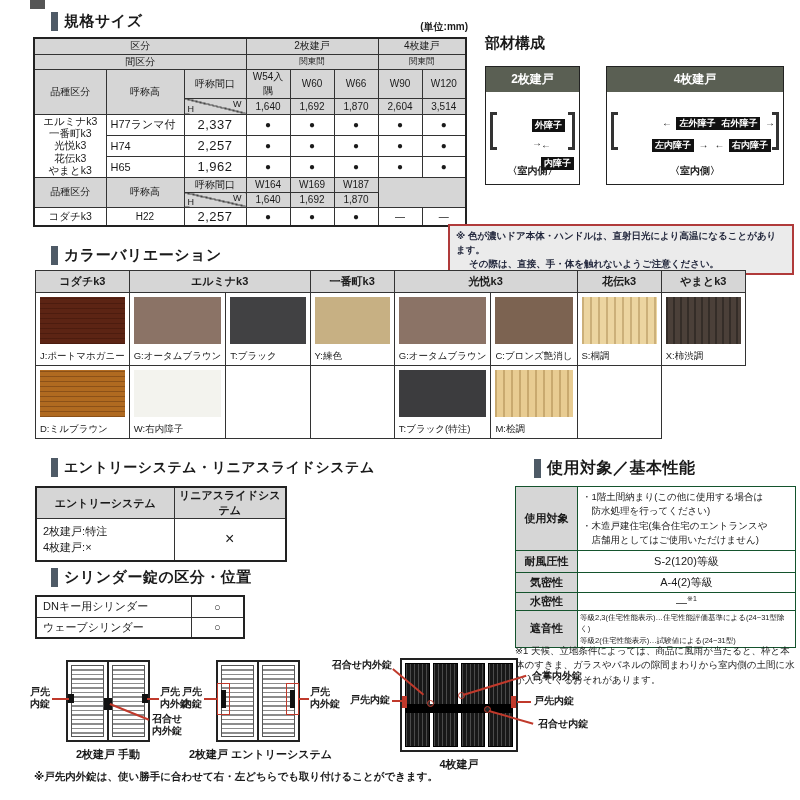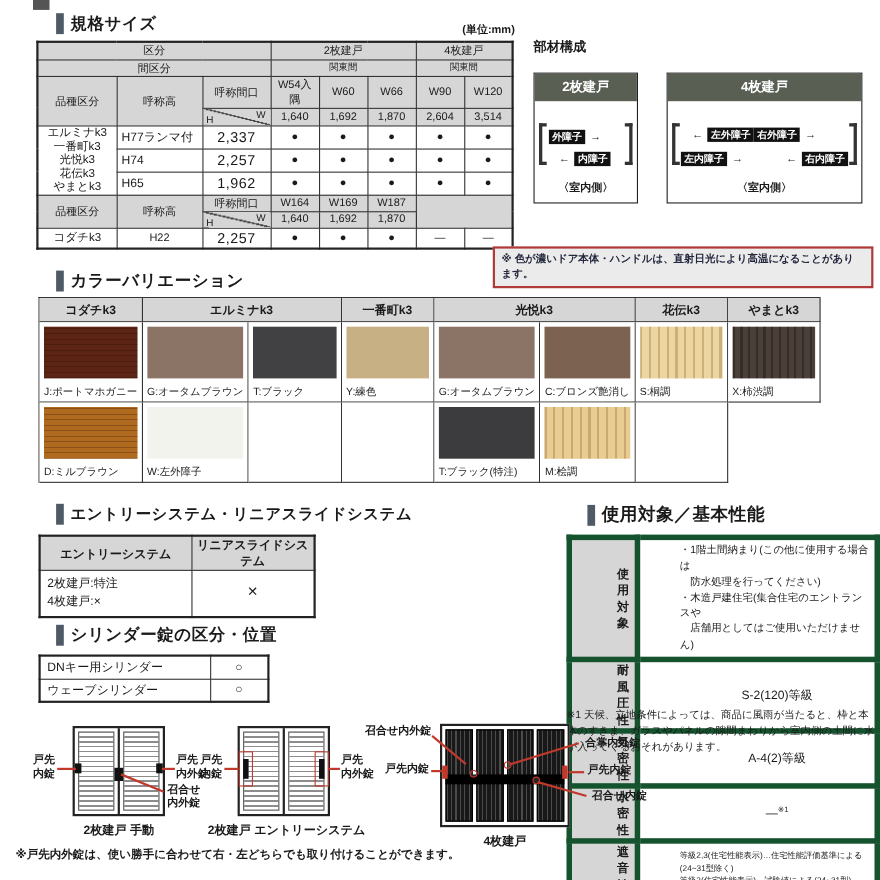--- a/index.html
+++ b/index.html
@@ -1,21 +1,21 @@
 <!DOCTYPE html>
 <html><head>
 <meta charset="utf-8">
 <style>
   * { margin:0; padding:0; box-sizing:border-box; }
   body { background:#e8e8e8; font-family:"Liberation Sans","DejaVu Sans",sans-serif; color:#1a1a1a; }
   #page { position:relative; width:800px; height:800px; background:#ffffff; overflow:hidden; margin:0 auto; }
 
   .sec-title { position:absolute; display:flex; align-items:center; gap:6px; font-weight:bold; font-size:15px; letter-spacing:.5px;padding-left:21px; }
   .sec-title .bar { width:7px; height:19px; background:#4e5a66; }
-  .plain-title { position:absolute; font-weight:bold; font-size:12px; }
+  .plain-title { position:absolute; font-weight:bold; font-size:15px; }
 
   
   table { border-collapse:collapse; }
   #spec-table { position:absolute; left:33px; top:37px; border:2px solid #222; font-size:10px; }
   #spec-table td { border:1px solid #333; text-align:center; vertical-align:middle; padding:0 2px; }
   .g { background:#d6d6d6; }
   .dl { border-left:1px dashed #777 !important; }
   .gb { border-left:1.5px solid #222 !important; }
   .tt td { border-top:2px solid #222; }
   .small { font-size:8.5px; }
@@ -30,21 +30,21 @@
   
   .comp-box { position:absolute; border:1px solid #222; background:#fff; }
   .comp-head { height:25px; background:#5a5f53; color:#fff; font-weight:bold; font-size:12px; display:flex; align-items:center; justify-content:center; }
   .comp-body { position:relative; height:92px; }
   .chip { display:inline-block; background:#111; color:#fff; font-size:9px; font-weight:bold; padding:1px 3px; line-height:1.2; }
   .arr { font-size:10px; font-weight:bold; }
   .bracket { position:absolute; width:7px; height:38px; border:3px solid #333; }
   .bracket.l { border-right:none; }
   .bracket.r { border-left:none; }
   .room { position:absolute; bottom:6px; width:100%; text-align:center; font-size:10px; font-weight:bold; }
-  .abs { position:absolute; }
+  .abs { position:absolute;margin-left:33px; }
 
   
   #warning { position:absolute; left:448px; top:224px; width:346px; border:2px solid #b03a3a; background:#ebebeb; padding:3px 6px; font-size:9.5px; font-weight:bold; color:#23283d; line-height:1.45; }
   #warning .ind { padding-left:13px; }
 
   
   #colors-table { position:absolute; left:35px; top:270px; width:711px; display:grid; grid-template-columns:repeat(8,1fr); border-top:1.5px solid #333; border-left:1.5px solid #333; }
   .ch { grid-row:1; background:#d6d6d6; font-weight:bold; font-size:11px; text-align:center; padding:3px 0; border-right:1px solid #333; border-bottom:1px solid #333; }
   .ccell { min-height:71px; background:#fff; border-right:1px solid #333; border-bottom:1px solid #333; padding:4px 4px 2px 4px; }
   .swatch { height:47px; width:100%; }
@@ -55,42 +55,42 @@
 
   
   #entry-table { position:absolute; left:35px; top:486px; border:2px solid #222; font-size:11px; }
   #entry-table td { border:1px solid #333; text-align:center; vertical-align:middle; }
   #entry-table .body-l { text-align:left; padding:3px 6px; line-height:1.5; }
   #cyl-table { position:absolute; left:35px; top:595px; border:2px solid #222; font-size:11px; }
   #cyl-table td { border:1px solid #333; padding:2px 6px; }
 
   
   #perf-table { position:absolute; left:515px; top:486px; border:1.5px solid #222; font-size:11px; }
-  #perf-table td { border:5px solid #14532d; vertical-align:middle;padding-left:36px; }
+  #perf-table td { border:1px solid #14532d; vertical-align:middle; }
   #perf-table .lab { background:#d6d6d6; font-weight:bold; text-align:center; width:62px; }
   #perf-table .v { text-align:center; width:218px; }
   .usage-lines { font-size:9.5px; line-height:1.5; padding:3px 4px; }
   .tiny { font-size:7.5px; line-height:1.5; padding:1px 2px; text-align:left !important; }
   sup.mark { font-size:7px; }
   #perf-footnote { position:absolute; left:515px; top:644px; width:282px; font-size:9.5px; line-height:1.5; }
 
   
   .door2 { position:absolute; width:84px; height:82px; border:2px solid #222; background:#fff; display:flex; }
   .door2 .panel { flex:1; margin:3px; background:repeating-linear-gradient(180deg, #fff 0 3px, #8c8c8c 3px 4.5px); border:1px solid #555; }
   .door2 .mid { width:2px; background:#222; }
   .handle { position:absolute; background:#111; }
   .redbox { position:absolute; border:1.5px solid #c0392b; }
   .door4 { position:absolute; left:400px; top:658px; width:118px; height:94px; border:2px solid #222; background:#fff; padding:3px; display:flex; gap:3px; }
   .door4 .dpanel { flex:1; background:#181818 repeating-linear-gradient(90deg, rgba(255,255,255,.22) 0 1px, transparent 1px 4px); border:1px solid #000; }
   .door4 .rail { position:absolute; left:3px; right:3px; top:44px; height:9px; background:#000; }
   .lock-label { position:absolute; font-size:10px; font-weight:bold; line-height:1.15; white-space:pre-line; }
   .rline { position:absolute; height:1.5px; background:#c0392b; transform-origin:left center; }
   .rdot { position:absolute; width:7px; height:7px; border:1.5px solid #c0392b; border-radius:50%; background:rgba(255,255,255,.15); }
   .caption { position:absolute; font-size:11px; font-weight:bold; text-align:center; }
-  #bottom-note { position:absolute; left:14px; top:770px; font-size:10.5px; font-weight:bold; }
+  #bottom-note { position:absolute; left:34px; top:770px; font-size:10.5px; font-weight:bold; }
   #unit-note { position:absolute; left:330px; top:20px; width:138px; text-align:right; font-size:10px; font-weight:bold; }
   #corner-mark { position:absolute; left:30px; top:0; width:15px; height:9px; background:#555; }
 </style>
 </head>
 <body>
 
 <div id="page">
 
   <div id="corner-mark"></div>
 
@@ -228,20 +228,21 @@
       <span class="bracket r" style="right:4px; top:20px;"></span>
       <span class="abs" style="left:22px; top:20px; white-space:nowrap;"><span class="arr">←</span> <span class="chip">左外障子</span><span class="chip">右外障子</span> <span class="arr">→</span></span>
       <span class="abs" style="left:12px; top:42px; white-space:nowrap;text-align:center;"><span class="chip">左内障子</span> <span class="arr">→</span></span>
       <span class="abs" style="right:12px; top:42px; white-space:nowrap;"><span class="arr">←</span> <span class="chip">右内障子</span></span>
       <div class="room">〈室内側〉</div>
     </div>
   </div>
 
   <div id="warning">
     <div>※ 色が濃いドア本体・ハンドルは、直射日光により高温になることがあります。</div>
+    <div class="ind">その際は、直接、手・体を触れないようご注意ください。</div>
   </div>
 
   <div class="sec-title" style="left:30px; top:246px;">
     <span class="bar"></span>
     <span>カラーバリエーション</span>
   </div>
 
   <div id="colors-table">
     <div class="ch" style="grid-column:1/2">コダチk3</div>
     <div class="ch" style="grid-column:2/4">エルミナk3</div>
@@ -282,21 +283,21 @@
         <div class="swatch grain-vd" style="background-color: rgb(75, 64, 57);"></div>
         <div class="sw-label">X:柿渋調</div>
       </div>
 
     <div class="ccell">
         <div class="swatch grain-h" style="background-color: rgb(176, 106, 32);"></div>
         <div class="sw-label">D:ミルブラウン</div>
       </div>
     <div class="ccell">
         <div class="swatch" style="background-color: rgb(243, 243, 238);"></div>
-        <div class="sw-label">W:左外障子</div>
+        <div class="sw-label">W:右内障子</div>
       </div>
     <div class="ccell"></div>
     <div class="ccell"></div>
     <div class="ccell">
         <div class="swatch" style="background-color: rgb(60, 60, 62);"></div>
         <div class="sw-label">T:ブラック(特注)</div>
       </div>
     <div class="ccell">
         <div class="swatch grain-v" style="background-color: rgb(232, 204, 146);"></div>
         <div class="sw-label">M:桧調</div>

